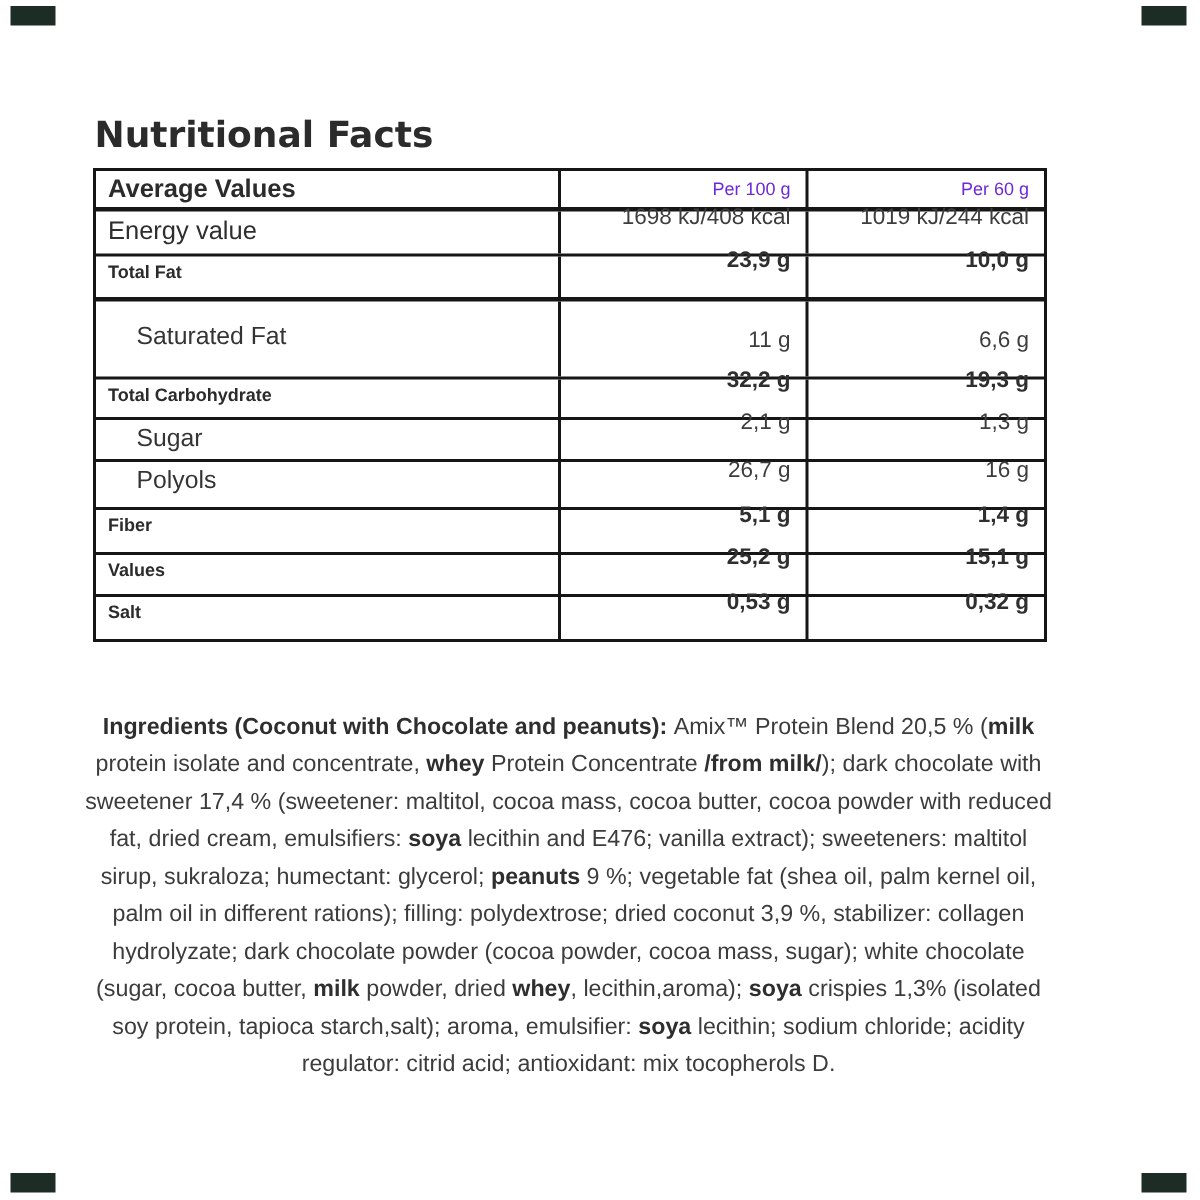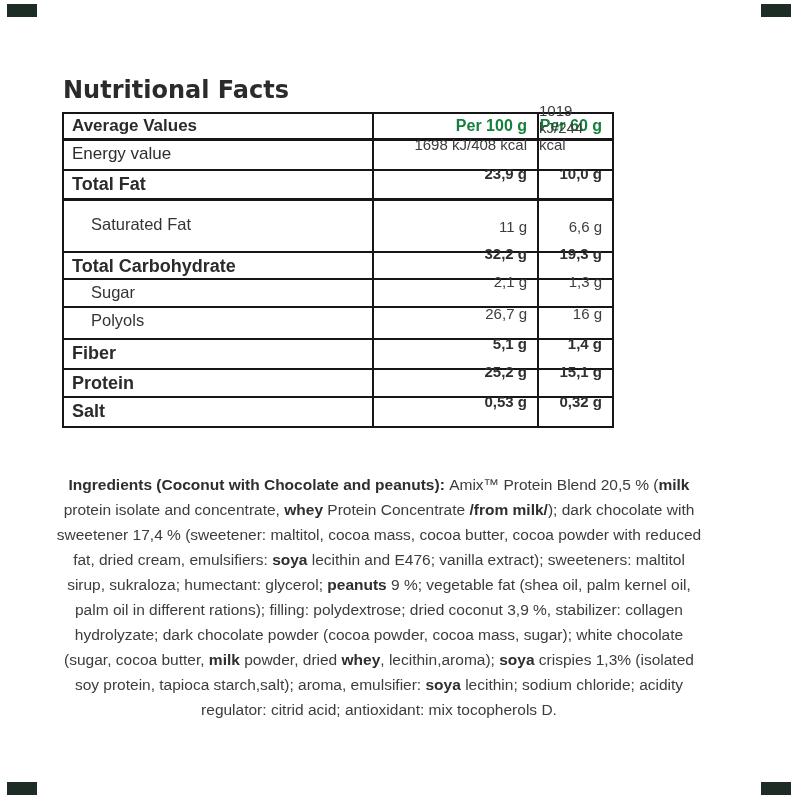--- a/index.html
+++ b/index.html
@@ -36,21 +36,21 @@
     font-size: 24px;
     font-weight: bold;
     color: #2b2b2b;
     letter-spacing: 0px;
   }
 
   .ntable {
     position: absolute;
     left: 62px;
     top: 112px;
-    width: 552px;
+    width: 636px;
     border: 2px solid #161616;
     box-sizing: border-box;
     background: #fff;
   }
   .trow {
     display: flex;
     align-items: stretch;
     border-bottom: 2px solid #161616;
     box-sizing: border-box;
   }
@@ -82,30 +82,30 @@
 
   .trow.header { height: 27px; }
   .trow.header .cell.lbl {
     font-weight: bold;
     font-size: 17px;
     align-items: center;
     padding-top: 0;
     color: #2b2b2b;
   }
   .trow.header .cell.val {
-    font-weight: bold;
-    font-size: 16px;
+    font-weight: normal;
+    font-size: 12px;
     align-items: center;
     padding-bottom: 0;
-    color: #15803d;
+    color: #6d28d9;
   }
 
   .trow.bold-row .cell.lbl {
     font-weight: bold;
-    font-size: 18px;
+    font-size: 12px;
     color: #2b2b2b;
   }
   .trow.bold-row .cell.val {
     font-weight: bold;
     color: #2f2f2f;
   }
   .cell.lbl.indent {
     padding-left: 27px;
     font-size: 16.5px;
     color: #343434;
@@ -173,21 +173,21 @@
           <div class="cell lbl indent">Polyols</div>
           <div class="cell val v100">26,7 g</div>
           <div class="cell val v60">16 g</div>
         </div>
         <div class="trow bold-row" style="height: 30px;">
           <div class="cell lbl">Fiber</div>
           <div class="cell val v100">5,1 g</div>
           <div class="cell val v60">1,4 g</div>
         </div>
         <div class="trow bold-row" style="height: 28px;">
-          <div class="cell lbl">Protein</div>
+          <div class="cell lbl">Values</div>
           <div class="cell val v100">25,2 g</div>
           <div class="cell val v60">15,1 g</div>
         </div>
         <div class="trow bold-row" style="height: 28px;">
           <div class="cell lbl">Salt</div>
           <div class="cell val v100">0,53 g</div>
           <div class="cell val v60">0,32 g</div>
         </div>
       </div>
   </div>

